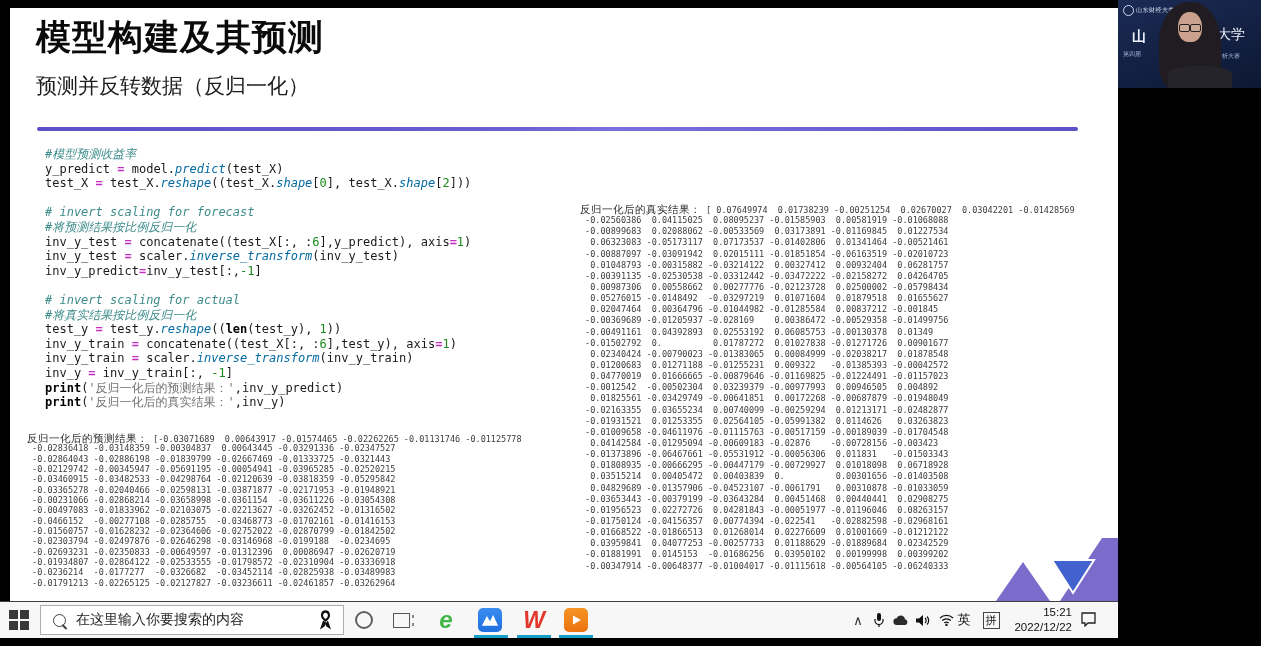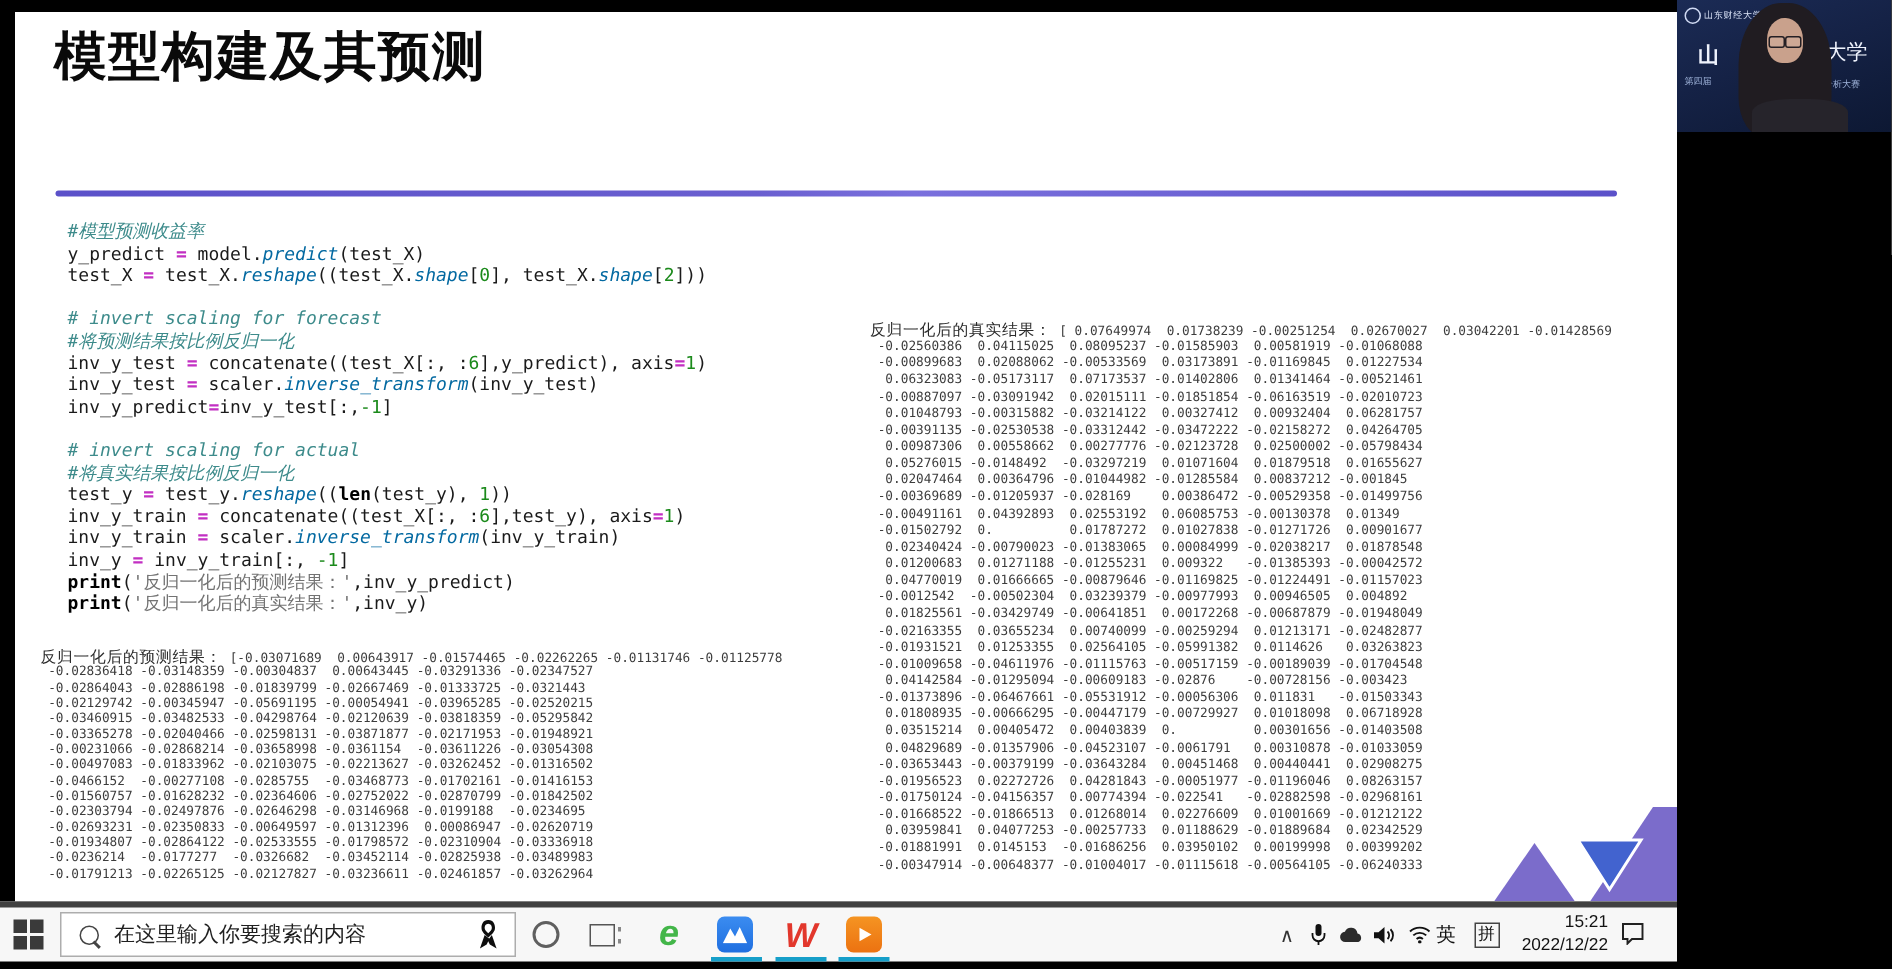--- a/index.html
+++ b/index.html
@@ -22,21 +22,21 @@
   .tk-op{color:#c22fc2;font-weight:bold;}
   .tk-fn{color:#0369a1;font-style:italic;}
   .tk-nm{color:#1b8a1b;}
   .tk-kw{color:#000000;font-weight:bold;}
   .tk-st{color:#737373;}
 
   
   .out{position:absolute;font-family:"DejaVu Sans Mono",monospace;font-size:8.5px;color:#3c3c3c;white-space:pre;}
   .out-left{left:17px;top:425px;}
   .out-left .out-line{height:10.35px;line-height:10.35px;}
-  .out-right{left:570px;top:196px;margin-top:11px;}
+  .out-right{left:570px;top:196px;}
   .out-right .out-line{height:11.15px;line-height:11.15px;}
   .out-label{font-size:10.5px;color:#2b2b2b;letter-spacing:.5px;}
 
   
   .deco{position:absolute;left:980px;top:530px;}
 
   
   .webcam{position:absolute;left:1118px;top:0;width:143px;height:88px;overflow:hidden;
     background:linear-gradient(160deg,#1b2b55 0%,#152246 45%,#0d1833 100%);}
   .cam-logo-ring{position:absolute;left:5px;top:5px;width:9px;height:9px;border:1px solid #cfd9f2;border-radius:50%;}
@@ -45,21 +45,21 @@
   .cam-big-r{position:absolute;left:99px;top:26px;font-size:14px;color:#eef2fc;font-weight:normal;}
   .cam-sub-l{position:absolute;left:5px;top:50px;font-size:6px;color:#9fb3d9;}
   .cam-sub-r{position:absolute;left:98px;top:52px;font-size:6px;color:#9fb3d9;}
   .cam-hair{position:absolute;left:41px;top:2px;width:62px;height:90px;background:#201c21;border-radius:46% 46% 30% 30%;}
   .cam-face{position:absolute;left:60px;top:12px;width:24px;height:30px;background:#c9a18c;border-radius:48% 48% 42% 42%;}
   .cam-glasses{position:absolute;left:61px;top:24px;width:22px;height:6px;display:flex;justify-content:space-between;}
   .cam-glasses span{width:9px;height:6px;border:1px solid #241f24;border-radius:2px;background:rgba(255,255,255,.08);}
   .cam-body{position:absolute;left:50px;top:66px;width:64px;height:22px;background:#26242b;border-radius:40% 40% 0 0;}
 
   
-  .taskbar{position:absolute;left:0;top:601px;width:1118px;height:36px;background:#f7f7f7;border-top:4px solid #404040;}
+  .taskbar{position:absolute;left:0;top:601px;width:1118px;height:36px;background:#f7f7f7;border-top:1px solid #404040;}
   .win-btn{position:absolute;left:9px;top:8px;width:20px;height:20px;display:grid;grid-template-columns:9px 9px;grid-template-rows:9px 9px;gap:2px;}
   .win-btn i{background:#3a3a3a;}
   .search-box{position:absolute;left:40px;top:3px;width:302px;height:28px;background:#fff;border:1px solid #adadad;display:flex;align-items:center;}
   .search-glass{width:11px;height:11px;border:1.6px solid #444;border-radius:50%;margin-left:12px;position:relative;flex:none;}
   .search-glass::after{content:"";position:absolute;left:9px;top:9px;width:6px;height:1.6px;background:#444;transform:rotate(45deg);transform-origin:0 0;}
   .search-text{margin-left:10px;font-size:14px;color:#1f1f1f;flex:1;}
   .ribbon{flex:none;margin-right:10px;}
   .tb-ico{position:absolute;top:5px;width:26px;height:26px;display:flex;align-items:center;justify-content:center;}
   .cortana-ring{width:14px;height:14px;border:2px solid #5f5f5f;border-radius:50%;}
   .taskview{width:15px;height:13px;border:1.6px solid #555;position:relative;background:#f7f7f7;}
@@ -78,20 +78,21 @@
   .clock{position:absolute;left:1008px;top:3px;width:64px;text-align:right;font-size:11.5px;color:#111;line-height:15px;}
   .notif{position:absolute;left:1080px;top:9px;}
 </style>
 </head>
 <body>
 
 <div class="screen">
 
   <div class="slide">
     <h1 class="slide-title">模型构建及其预测</h1>
+    <div class="slide-subtitle">预测并反转数据（反归一化）</div>
     <div class="rule"></div>
 
     <div class="code" id="code-block"><div class="code-line"><span class="tk-cm">#模型预测收益率</span></div><div class="code-line"><span class="tk-tx">y_predict </span><span class="tk-op">=</span><span class="tk-tx"> model.</span><span class="tk-fn">predict</span><span class="tk-tx">(test_X)</span></div><div class="code-line"><span class="tk-tx">test_X </span><span class="tk-op">=</span><span class="tk-tx"> test_X.</span><span class="tk-fn">reshape</span><span class="tk-tx">((test_X.</span><span class="tk-fn">shape</span><span class="tk-tx">[</span><span class="tk-nm">0</span><span class="tk-tx">], test_X.</span><span class="tk-fn">shape</span><span class="tk-tx">[</span><span class="tk-nm">2</span><span class="tk-tx">]))</span></div><div class="code-line">&nbsp;</div><div class="code-line"><span class="tk-cm"># invert scaling for forecast</span></div><div class="code-line"><span class="tk-cm">#将预测结果按比例反归一化</span></div><div class="code-line"><span class="tk-tx">inv_y_test </span><span class="tk-op">=</span><span class="tk-tx"> concatenate((test_X[:, :</span><span class="tk-nm">6</span><span class="tk-tx">],y_predict), axis</span><span class="tk-op">=</span><span class="tk-nm">1</span><span class="tk-tx">)</span></div><div class="code-line"><span class="tk-tx">inv_y_test </span><span class="tk-op">=</span><span class="tk-tx"> scaler.</span><span class="tk-fn">inverse_transform</span><span class="tk-tx">(inv_y_test)</span></div><div class="code-line"><span class="tk-tx">inv_y_predict</span><span class="tk-op">=</span><span class="tk-tx">inv_y_test[:,</span><span class="tk-nm">-1</span><span class="tk-tx">]</span></div><div class="code-line">&nbsp;</div><div class="code-line"><span class="tk-cm"># invert scaling for actual</span></div><div class="code-line"><span class="tk-cm">#将真实结果按比例反归一化</span></div><div class="code-line"><span class="tk-tx">test_y </span><span class="tk-op">=</span><span class="tk-tx"> test_y.</span><span class="tk-fn">reshape</span><span class="tk-tx">((</span><span class="tk-kw">len</span><span class="tk-tx">(test_y), </span><span class="tk-nm">1</span><span class="tk-tx">))</span></div><div class="code-line"><span class="tk-tx">inv_y_train </span><span class="tk-op">=</span><span class="tk-tx"> concatenate((test_X[:, :</span><span class="tk-nm">6</span><span class="tk-tx">],test_y), axis</span><span class="tk-op">=</span><span class="tk-nm">1</span><span class="tk-tx">)</span></div><div class="code-line"><span class="tk-tx">inv_y_train </span><span class="tk-op">=</span><span class="tk-tx"> scaler.</span><span class="tk-fn">inverse_transform</span><span class="tk-tx">(inv_y_train)</span></div><div class="code-line"><span class="tk-tx">inv_y </span><span class="tk-op">=</span><span class="tk-tx"> inv_y_train[:, </span><span class="tk-nm">-1</span><span class="tk-tx">]</span></div><div class="code-line"><span class="tk-kw">print</span><span class="tk-tx">(</span><span class="tk-st">'反归一化后的预测结果：'</span><span class="tk-tx">,inv_y_predict)</span></div><div class="code-line"><span class="tk-kw">print</span><span class="tk-tx">(</span><span class="tk-st">'反归一化后的真实结果：'</span><span class="tk-tx">,inv_y)</span></div></div>
 
     <div class="out out-left" id="out-predict"><div class="out-line"><span class="out-label">反归一化后的预测结果：</span> [-0.03071689  0.00643917 -0.01574465 -0.02262265 -0.01131746 -0.01125778</div><div class="out-line"> -0.02836418 -0.03148359 -0.00304837  0.00643445 -0.03291336 -0.02347527</div><div class="out-line"> -0.02864043 -0.02886198 -0.01839799 -0.02667469 -0.01333725 -0.0321443</div><div class="out-line"> -0.02129742 -0.00345947 -0.05691195 -0.00054941 -0.03965285 -0.02520215</div><div class="out-line"> -0.03460915 -0.03482533 -0.04298764 -0.02120639 -0.03818359 -0.05295842</div><div class="out-line"> -0.03365278 -0.02040466 -0.02598131 -0.03871877 -0.02171953 -0.01948921</div><div class="out-line"> -0.00231066 -0.02868214 -0.03658998 -0.0361154  -0.03611226 -0.03054308</div><div class="out-line"> -0.00497083 -0.01833962 -0.02103075 -0.02213627 -0.03262452 -0.01316502</div><div class="out-line"> -0.0466152  -0.00277108 -0.0285755  -0.03468773 -0.01702161 -0.01416153</div><div class="out-line"> -0.01560757 -0.01628232 -0.02364606 -0.02752022 -0.02870799 -0.01842502</div><div class="out-line"> -0.02303794 -0.02497876 -0.02646298 -0.03146968 -0.0199188  -0.0234695</div><div class="out-line"> -0.02693231 -0.02350833 -0.00649597 -0.01312396  0.00086947 -0.02620719</div><div class="out-line"> -0.01934807 -0.02864122 -0.02533555 -0.01798572 -0.02310904 -0.03336918</div><div class="out-line"> -0.0236214  -0.0177277  -0.0326682  -0.03452114 -0.02825938 -0.03489983</div><div class="out-line"> -0.01791213 -0.02265125 -0.02127827 -0.03236611 -0.02461857 -0.03262964</div></div>
     <div class="out out-right" id="out-actual"><div class="out-line"><span class="out-label">反归一化后的真实结果：</span> [ 0.07649974  0.01738239 -0.00251254  0.02670027  0.03042201 -0.01428569</div><div class="out-line"> -0.02560386  0.04115025  0.08095237 -0.01585903  0.00581919 -0.01068088</div><div class="out-line"> -0.00899683  0.02088062 -0.00533569  0.03173891 -0.01169845  0.01227534</div><div class="out-line">  0.06323083 -0.05173117  0.07173537 -0.01402806  0.01341464 -0.00521461</div><div class="out-line"> -0.00887097 -0.03091942  0.02015111 -0.01851854 -0.06163519 -0.02010723</div><div class="out-line">  0.01048793 -0.00315882 -0.03214122  0.00327412  0.00932404  0.06281757</div><div class="out-line"> -0.00391135 -0.02530538 -0.03312442 -0.03472222 -0.02158272  0.04264705</div><div class="out-line">  0.00987306  0.00558662  0.00277776 -0.02123728  0.02500002 -0.05798434</div><div class="out-line">  0.05276015 -0.0148492  -0.03297219  0.01071604  0.01879518  0.01655627</div><div class="out-line">  0.02047464  0.00364796 -0.01044982 -0.01285584  0.00837212 -0.001845</div><div class="out-line"> -0.00369689 -0.01205937 -0.028169    0.00386472 -0.00529358 -0.01499756</div><div class="out-line"> -0.00491161  0.04392893  0.02553192  0.06085753 -0.00130378  0.01349</div><div class="out-line"> -0.01502792  0.          0.01787272  0.01027838 -0.01271726  0.00901677</div><div class="out-line">  0.02340424 -0.00790023 -0.01383065  0.00084999 -0.02038217  0.01878548</div><div class="out-line">  0.01200683  0.01271188 -0.01255231  0.009322   -0.01385393 -0.00042572</div><div class="out-line">  0.04770019  0.01666665 -0.00879646 -0.01169825 -0.01224491 -0.01157023</div><div class="out-line"> -0.0012542  -0.00502304  0.03239379 -0.00977993  0.00946505  0.004892</div><div class="out-line">  0.01825561 -0.03429749 -0.00641851  0.00172268 -0.00687879 -0.01948049</div><div class="out-line"> -0.02163355  0.03655234  0.00740099 -0.00259294  0.01213171 -0.02482877</div><div class="out-line"> -0.01931521  0.01253355  0.02564105 -0.05991382  0.0114626   0.03263823</div><div class="out-line"> -0.01009658 -0.04611976 -0.01115763 -0.00517159 -0.00189039 -0.01704548</div><div class="out-line">  0.04142584 -0.01295094 -0.00609183 -0.02876    -0.00728156 -0.003423</div><div class="out-line"> -0.01373896 -0.06467661 -0.05531912 -0.00056306  0.011831   -0.01503343</div><div class="out-line">  0.01808935 -0.00666295 -0.00447179 -0.00729927  0.01018098  0.06718928</div><div class="out-line">  0.03515214  0.00405472  0.00403839  0.          0.00301656 -0.01403508</div><div class="out-line">  0.04829689 -0.01357906 -0.04523107 -0.0061791   0.00310878 -0.01033059</div><div class="out-line"> -0.03653443 -0.00379199 -0.03643284  0.00451468  0.00440441  0.02908275</div><div class="out-line"> -0.01956523  0.02272726  0.04281843 -0.00051977 -0.01196046  0.08263157</div><div class="out-line"> -0.01750124 -0.04156357  0.00774394 -0.022541   -0.02882598 -0.02968161</div><div class="out-line"> -0.01668522 -0.01866513  0.01268014  0.02276609  0.01001669 -0.01212122</div><div class="out-line">  0.03959841  0.04077253 -0.00257733  0.01188629 -0.01889684  0.02342529</div><div class="out-line"> -0.01881991  0.0145153  -0.01686256  0.03950102  0.00199998  0.00399202</div><div class="out-line"> -0.00347914 -0.00648377 -0.01004017 -0.01115618 -0.00564105 -0.06240333</div></div>
 
     <svg class="deco" width="138" height="63">
       <polygon points="112,0 138,0 138,63 70,63" fill="#7b6ccb"></polygon>
       <polygon points="33,24 6,63 60,63" fill="#7b6ccb"></polygon>

